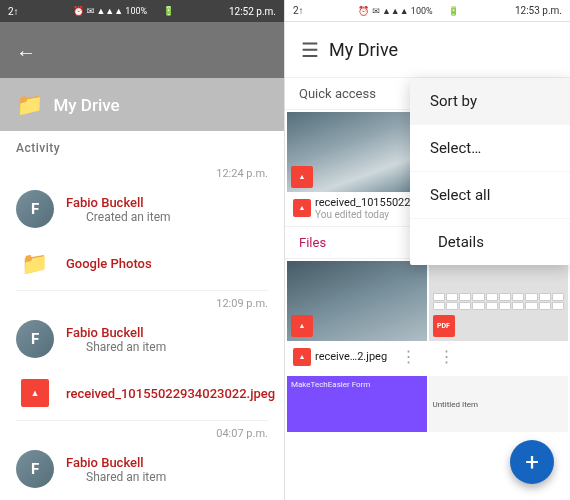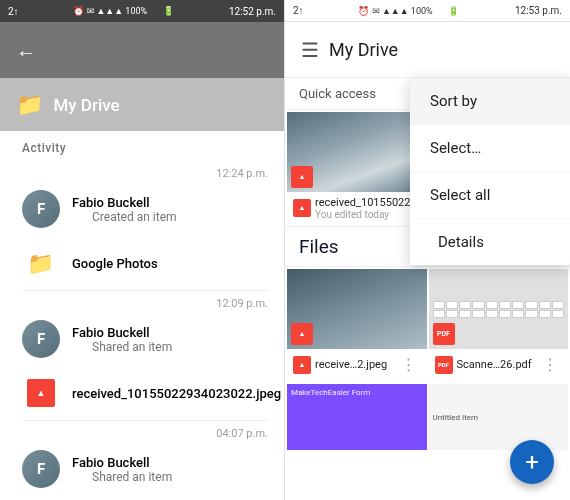--- a/index.html
+++ b/index.html
@@ -64,21 +64,20 @@
     .folder-title {
       font-size: 17px;
       color: #fff;
       font-weight: 500;
     }
 
     .activity-section {
       flex: 1;
       overflow-y: auto;
       background: #fff;
-      padding-left: 6px;
     }
 
     .activity-label {
       font-size: 12px;
       color: #757575;
       padding: 10px 16px 6px;
       font-weight: 500;
       letter-spacing: 0.5px;
     }
 
@@ -103,21 +102,21 @@
       background: linear-gradient(135deg, #78909c 0%, #546e7a 100%);
       display: flex;
       align-items: center;
       justify-content: center;
       font-size: 15px;
       color: #fff;
       font-weight: bold;
     }
 
     .activity-info { flex: 1; }
-    .activity-name { font-size: 13px; color: #000000; font-weight: 500; }
+    .activity-name { font-size: 13px; color: #b91c1c; font-weight: 500; }
     .activity-desc { font-size: 12px; color: #757575; margin-left: 20px; }
 
     .folder-item {
       display: flex;
       align-items: center;
       padding: 8px 16px;
       gap: 12px;
     }
 
     .folder-icon-sm {
@@ -364,40 +363,40 @@
     .files-list-header {
       display: flex;
       justify-content: space-between;
       align-items: center;
       padding: 8px 14px;
       border-bottom: 1px solid #f0f0f0;
       border-top: 1px solid #f0f0f0;
       background: #fff;
     }
 
-    .files-list-label { font-size: 19px; color: #0f172a; }
+    .files-list-label { font-size: 13px; color: #be185d; }
     .files-sort-label { font-size: 13px; color: #555; display: flex; align-items: center; gap: 4px; }
 
     
     .bottom-row {
       display: grid;
       grid-template-columns: 1fr 1fr;
       gap: 2px;
       padding: 2px;
     }
 
     .bottom-card {
       background: #f5f5f5;
       overflow: hidden;
       position: relative;
     }
 
     .bottom-thumb {
       width: 100%;
-      height: 66px;
+      height: 56px;
       background: #7c4dff;
       display: flex;
       align-items: flex-start;
       padding: 4px;
       font-size: 8px;
       color: rgba(255,255,255,0.8);
     }
 
     .bottom-thumb-2 {
       background: #f5f5f5;
@@ -635,24 +634,20 @@
               <div class="key"></div>
               <div class="key"></div>
             <div class="key"></div>
               <div class="key"></div>
               <div class="key"></div>
               <div class="key"></div>
           </div>
           <div class="file-badge pdf-badge">PDF</div>
         </div>
         <div class="file-info">
-          <div class="file-name-row">
-            <div class="file-name-icon" style="background:#f44336;font-size:6px;">PDF</div>
-            <span class="file-name-text">Scanne…26.pdf</span>
-          </div>
           <span class="three-dot">⋮</span>
         </div>
       </div>
     </div>
 
     <div class="bottom-row">
       <div class="bottom-card">
         <div class="bottom-thumb" style="background:#7c4dff; flex-direction: column;">
           <span style="font-size:8px;color:rgba(255,255,255,0.9);">MakeTechEasier Form</span>
         </div>

